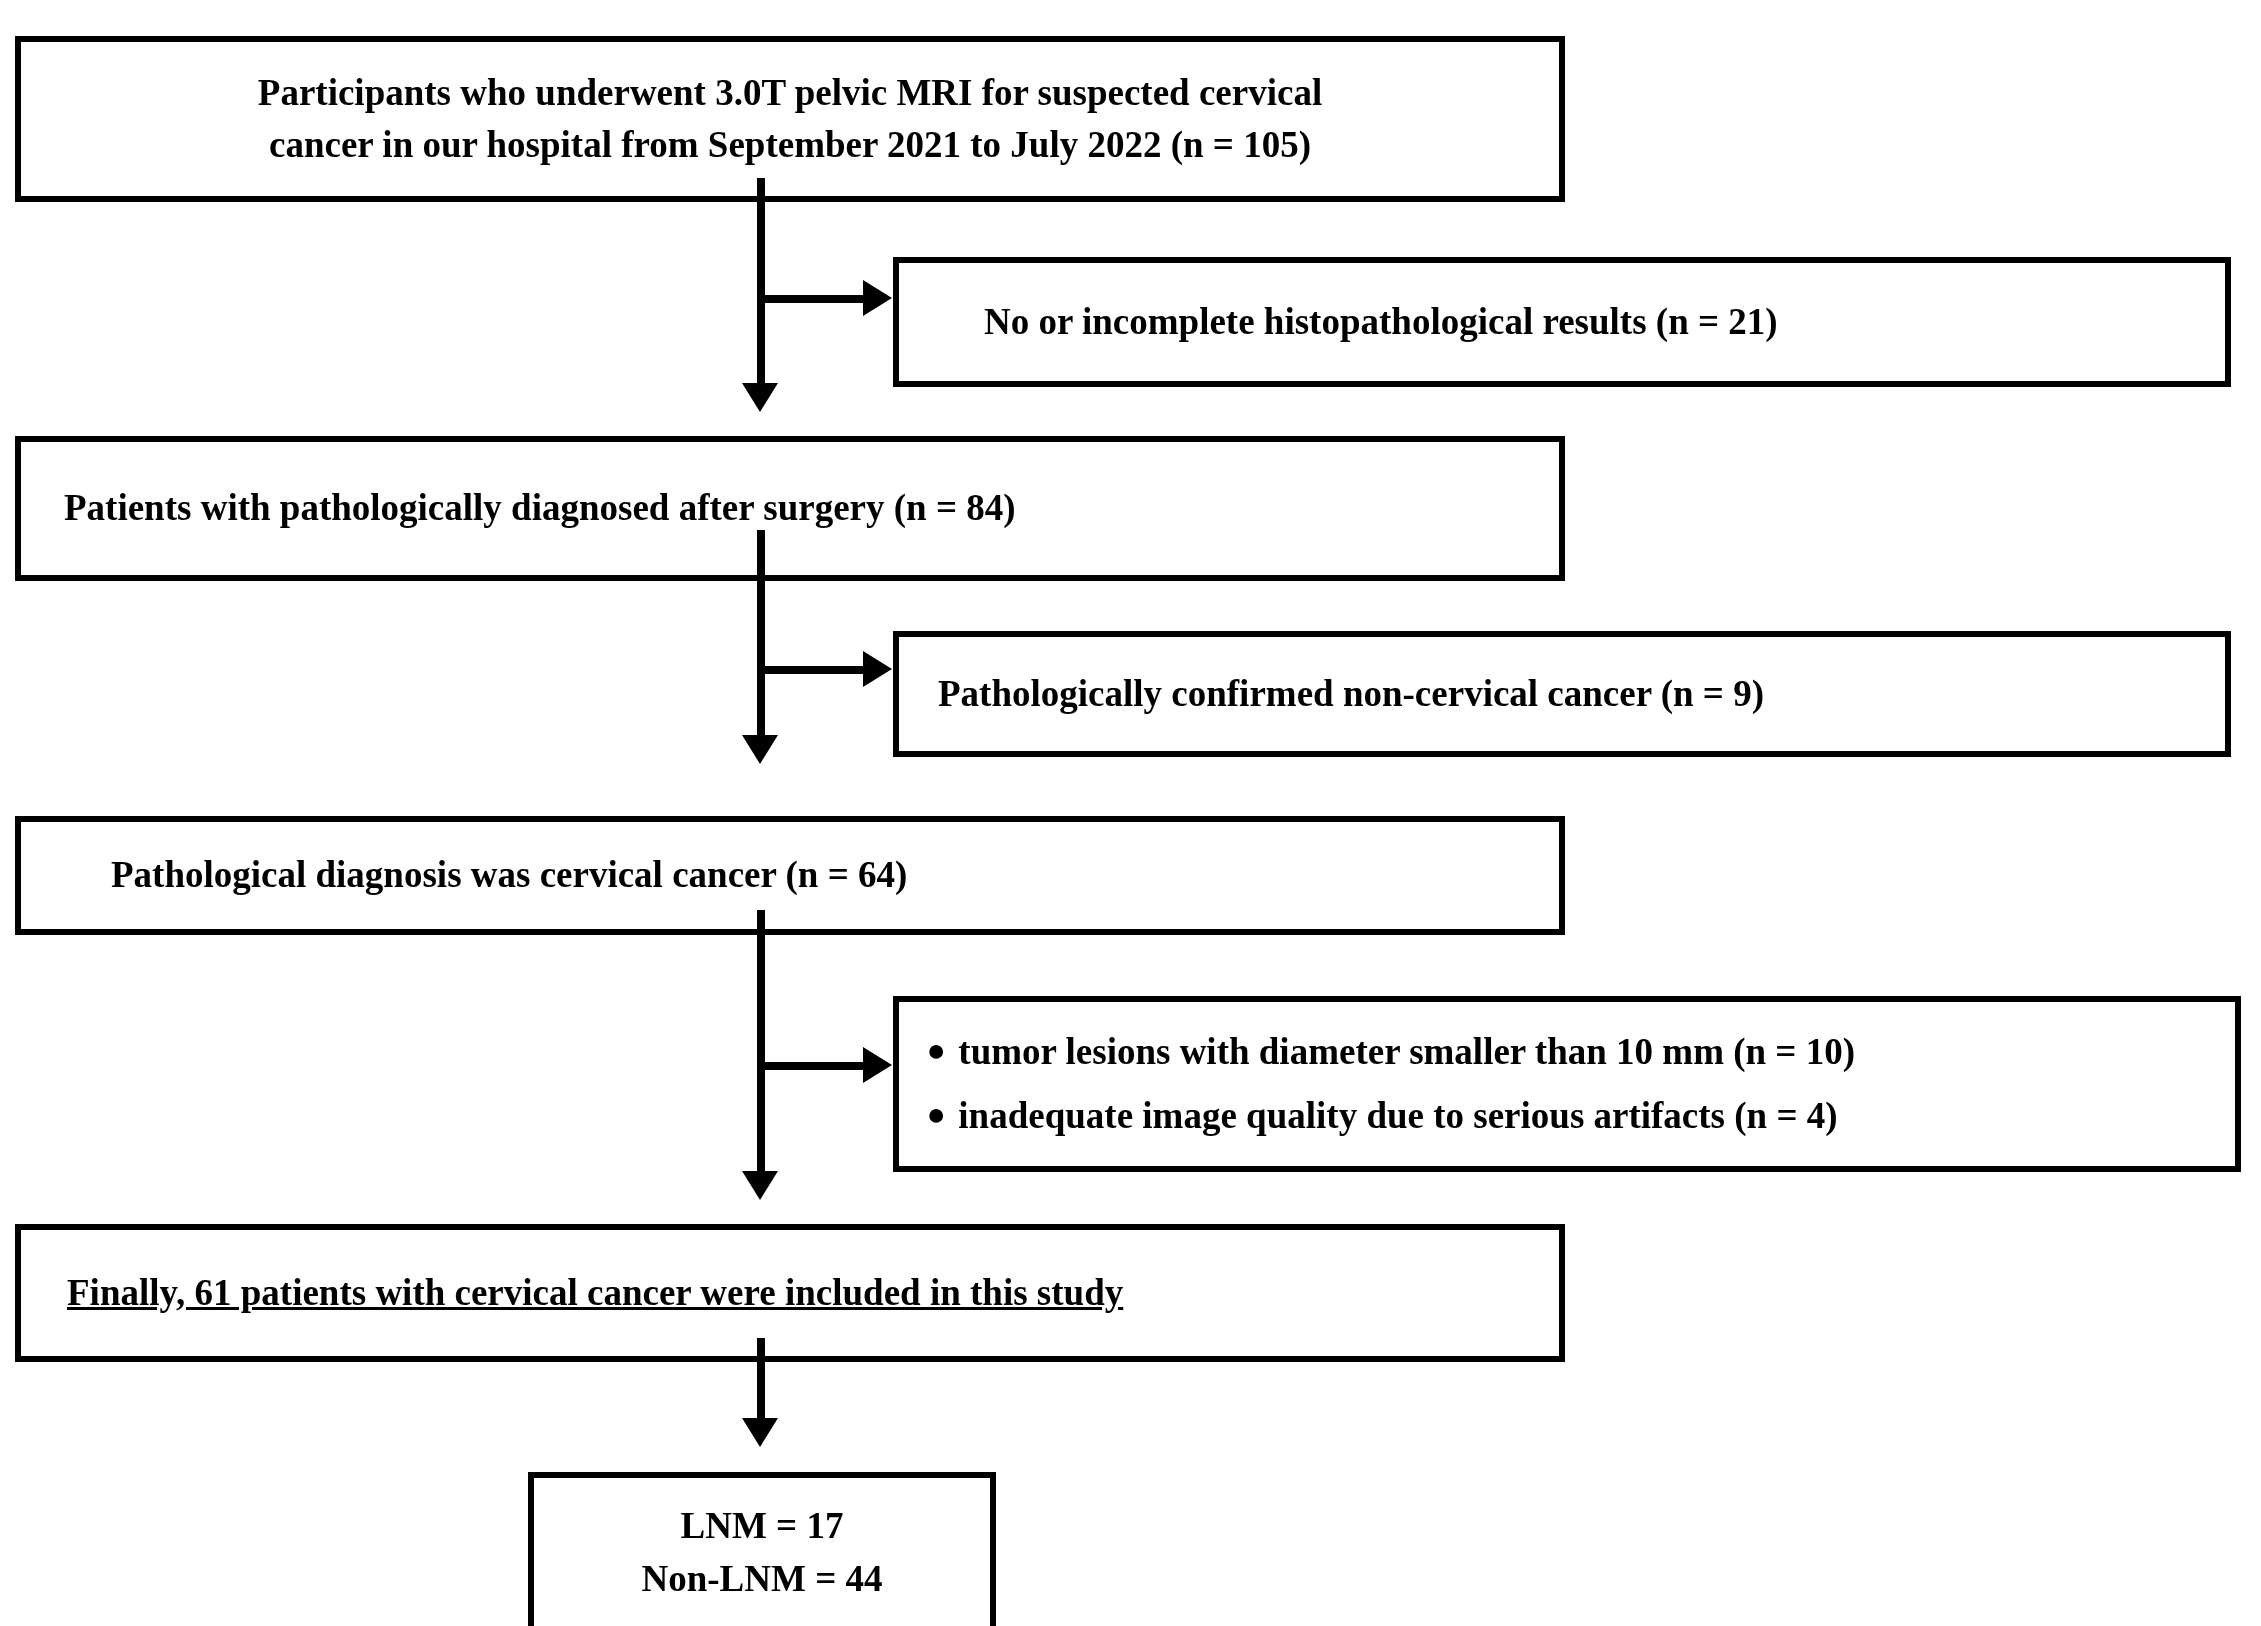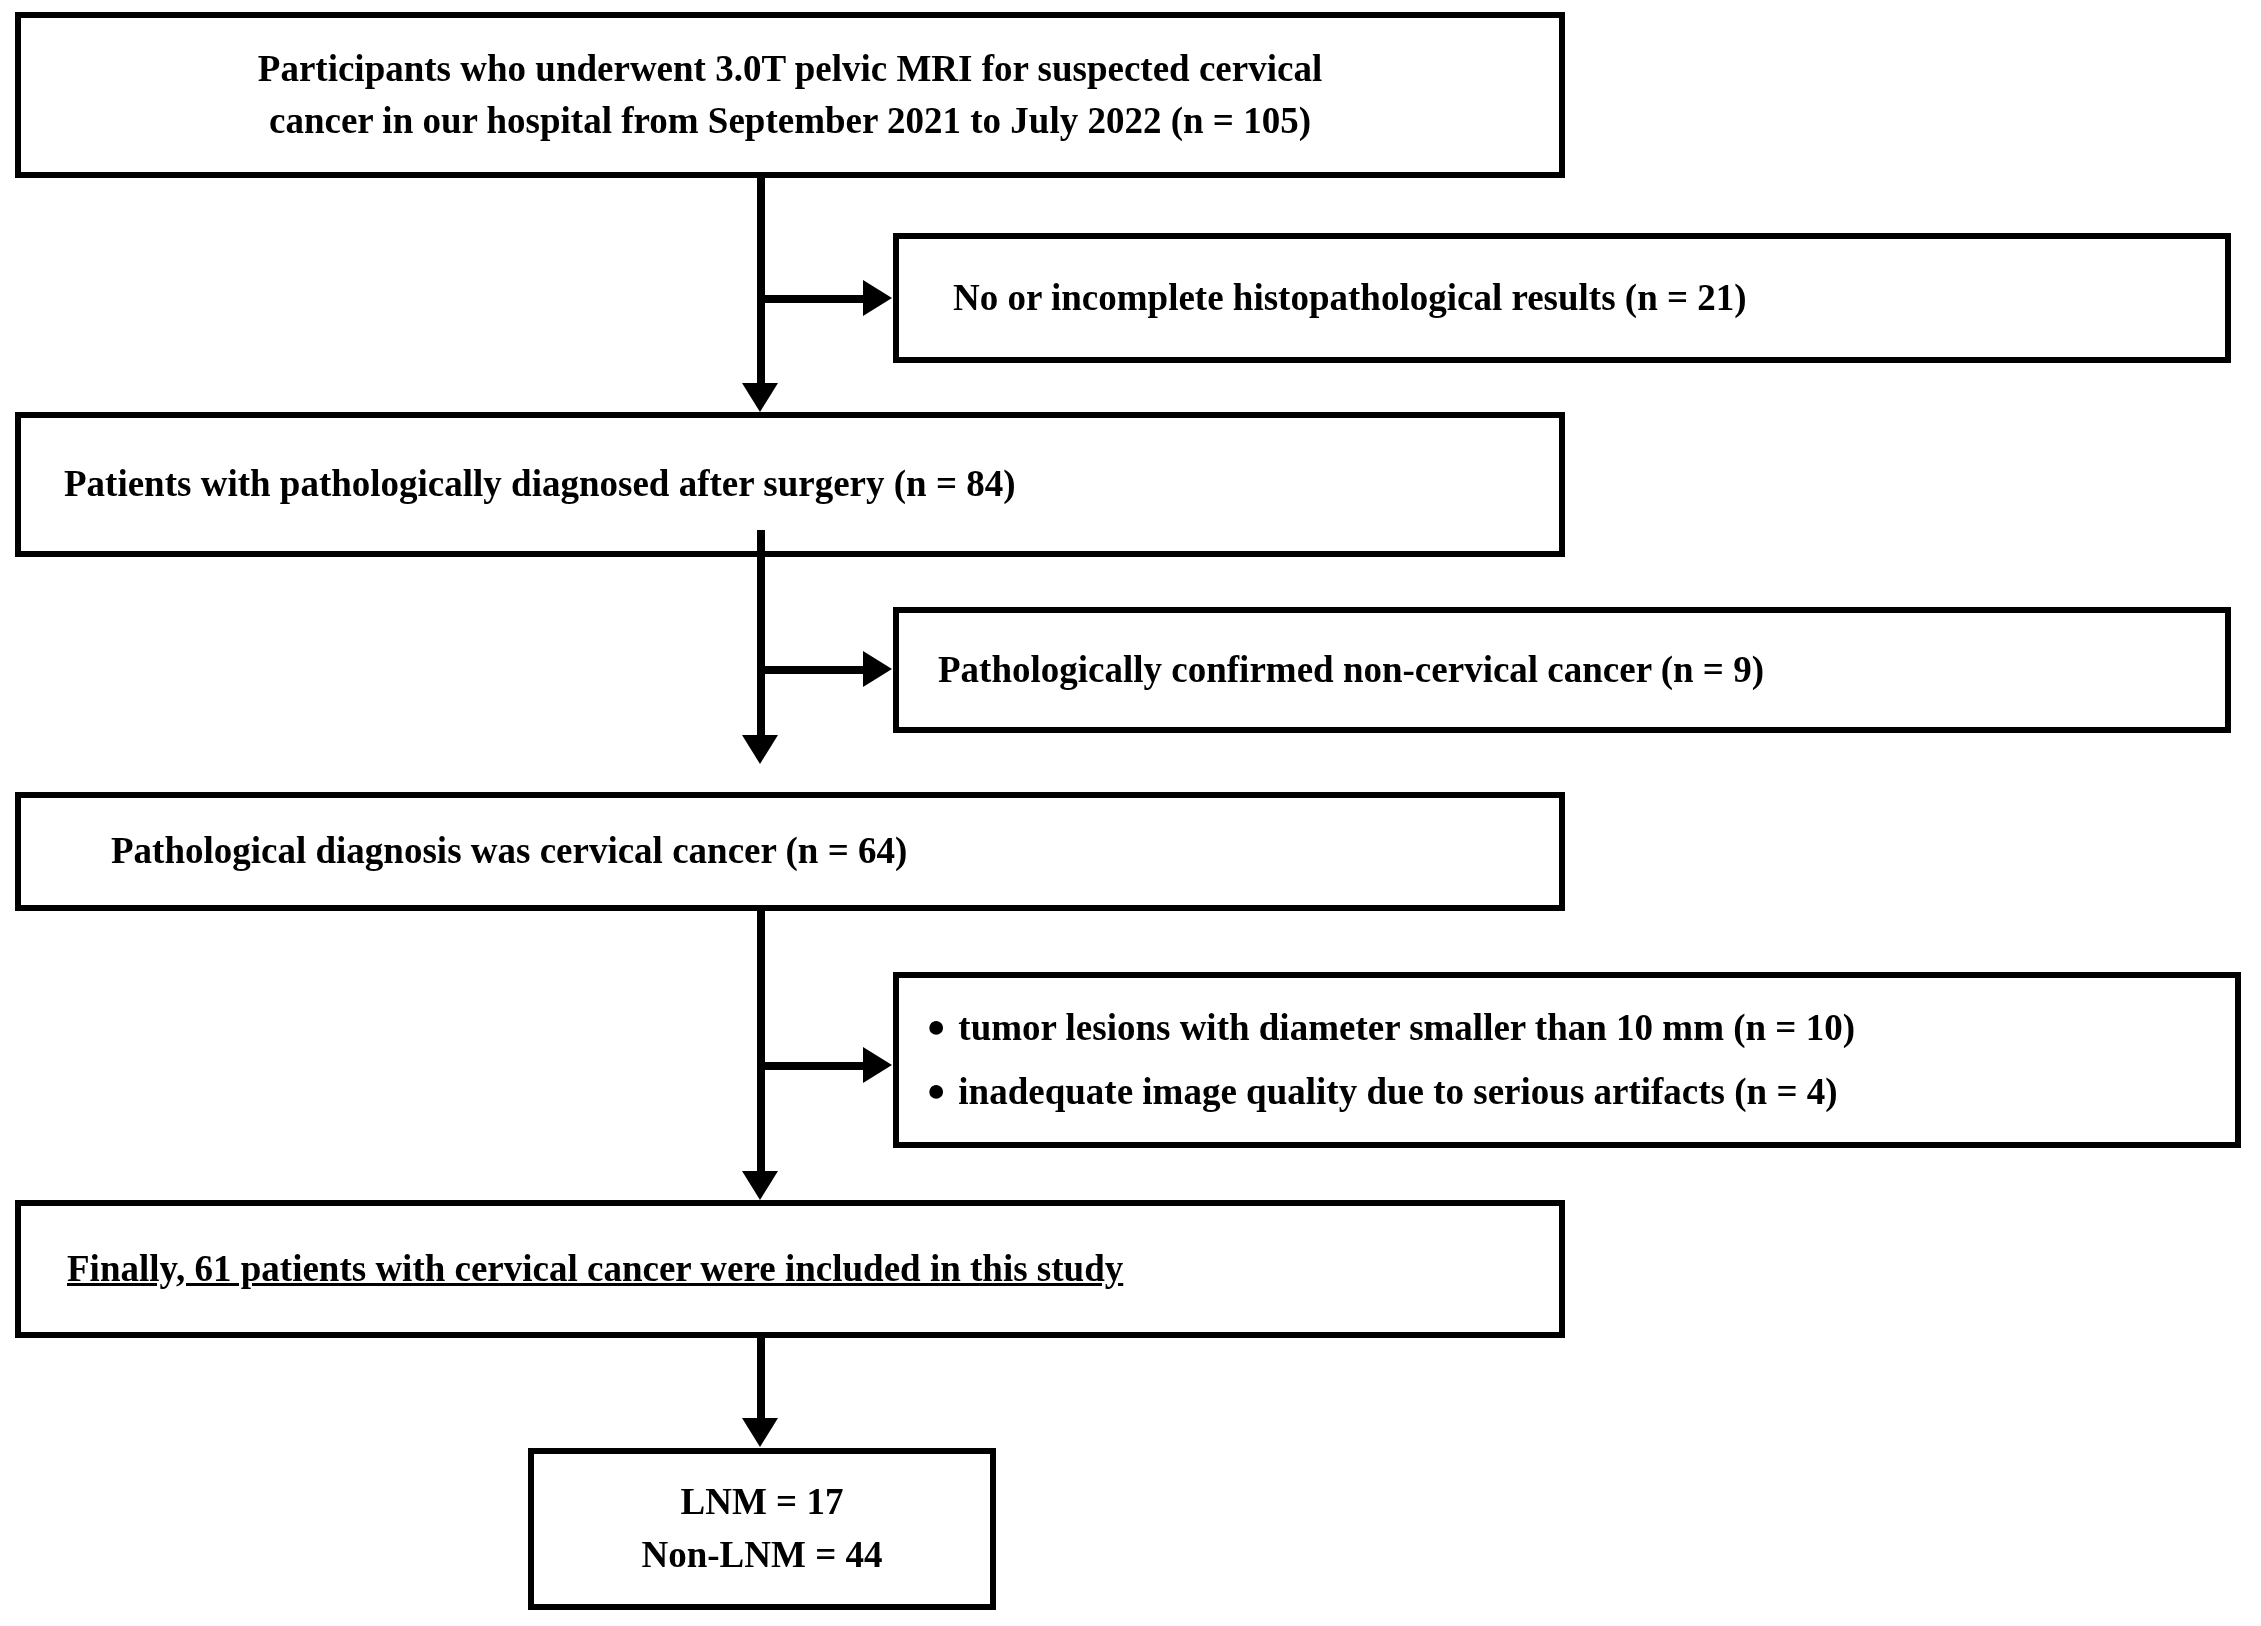--- a/index.html
+++ b/index.html
@@ -20,20 +20,21 @@
     box-sizing: border-box;
     border: 6.2px solid #000000;
     background: #ffffff;
     display: flex;
     flex-direction: column;
     justify-content: center;
     color: #000000;
     font-weight: bold;
     font-size: 37px;
     line-height: 1.42;
+    margin-top: 24px;
   }
   .box.center { align-items: center; text-align: center; }
   .box.left   { align-items: flex-start; text-align: left; }
   .box .pad { padding: 0 39px; width: 100%; box-sizing: border-box; }
   .box .pad.center-in { text-align: center; }
   .line { white-space: nowrap; }
   .bullet-row {
     display: flex;
     align-items: baseline;
     white-space: nowrap;
@@ -83,21 +84,21 @@
     </div>
   </div>
 
   <div class="vline" style="left:757px; top:178px; height:207px;"></div>
   <div class="arrow-down" style="left:742px; top:383px;"></div>
 
   <div class="hline" style="left:757px; top:295px; width:109px;"></div>
   <div class="arrow-right" style="left:863px; top:280px;"></div>
 
   <div class="box left" style="left:893px; top:233px; width:1338px; height:130px;">
-    <div class="pad" style="padding-left:54px;">
+    <div class="pad" style="padding-left:85px;">
       <div class="line">No or incomplete histopathological results (n = 21)</div>
     </div>
   </div>
 
   <div class="box left" style="left:15px; top:412px; width:1550px; height:145px;">
     <div class="pad" style="padding-left:43px;">
       <div class="line">Patients with pathologically diagnosed after surgery (n = 84)</div>
     </div>
   </div>
 

